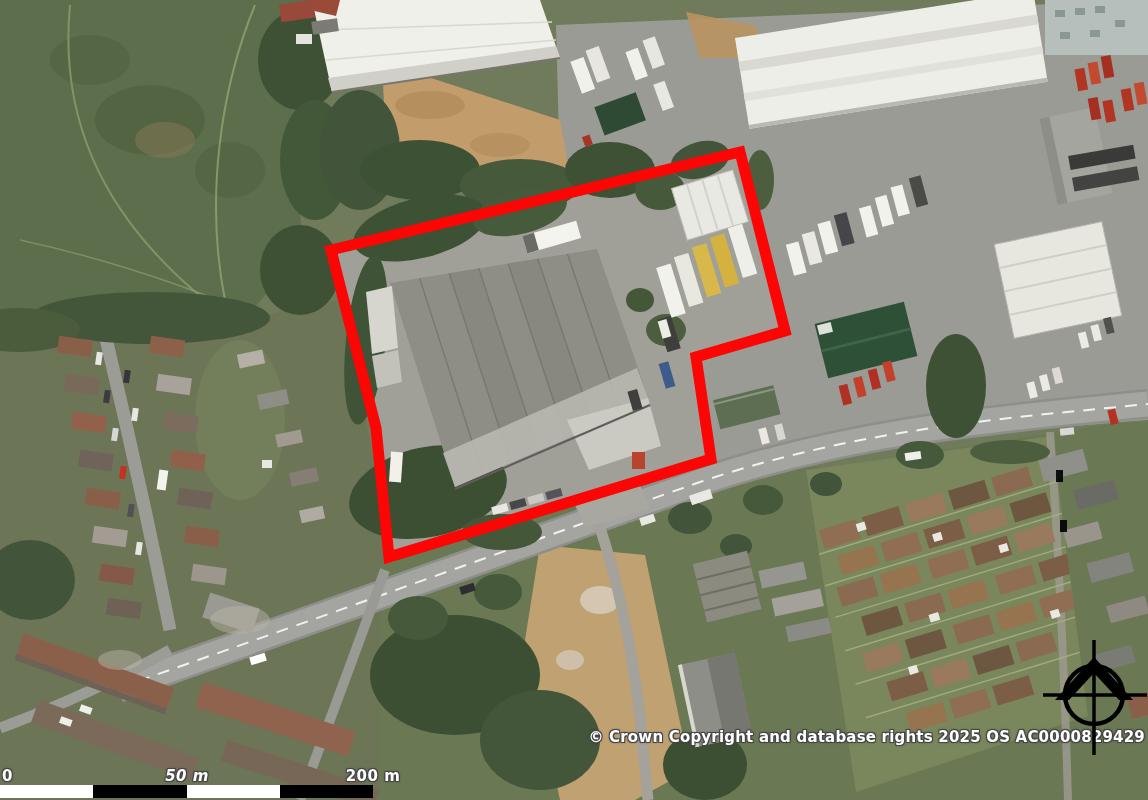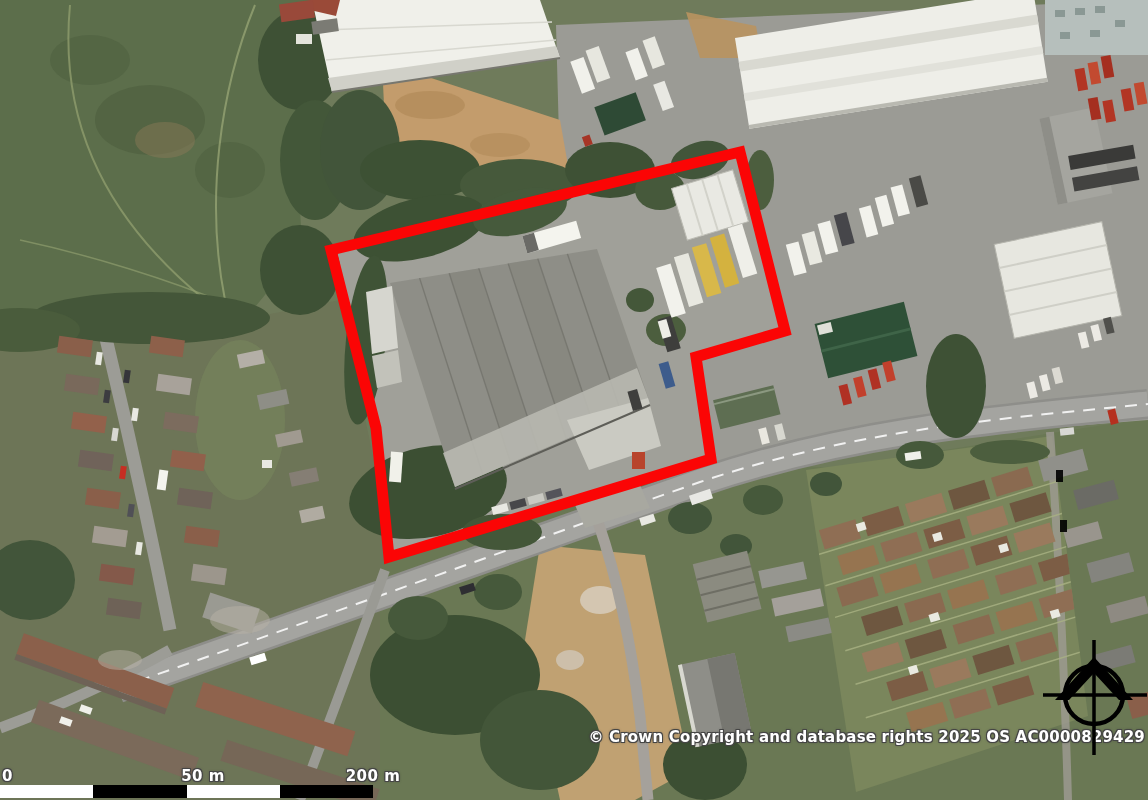--- a/index.html
+++ b/index.html
@@ -14,21 +14,21 @@
   }
   .scalebar-track .seg{flex:1 1 25%;height:100%;}
   .seg-white{background:#ffffff;}
   .seg-black{background:#000000;}
   .scale-label{
     position:absolute;top:767px;color:#ffffff;font-size:15px;font-weight:bold;
     letter-spacing:0.5px;white-space:nowrap;
     text-shadow:-1px -1px 0 #454545,1px -1px 0 #454545,-1px 1px 0 #454545,1px 1px 0 #454545,0 0 3px #333333;
   }
   .lbl-0{left:2px;}
-  .lbl-50{left:203px;transform:translateX(-50%);}
+  .lbl-50{left:187px;transform:translateX(-50%);font-style:italic;}
   .lbl-100{left:373px;transform:translateX(-50%);}
   
   .attribution{
     position:absolute;right:3px;top:728px;color:#ffffff;font-size:15px;font-weight:bold;
     letter-spacing:0.2px;white-space:nowrap;
     text-shadow:-1px -1px 0 #454545,1px -1px 0 #454545,-1px 1px 0 #454545,1px 1px 0 #454545,0 0 3px #333333;
   }
   
   .compass{position:absolute;left:1036px;top:638px;}
 </style>

